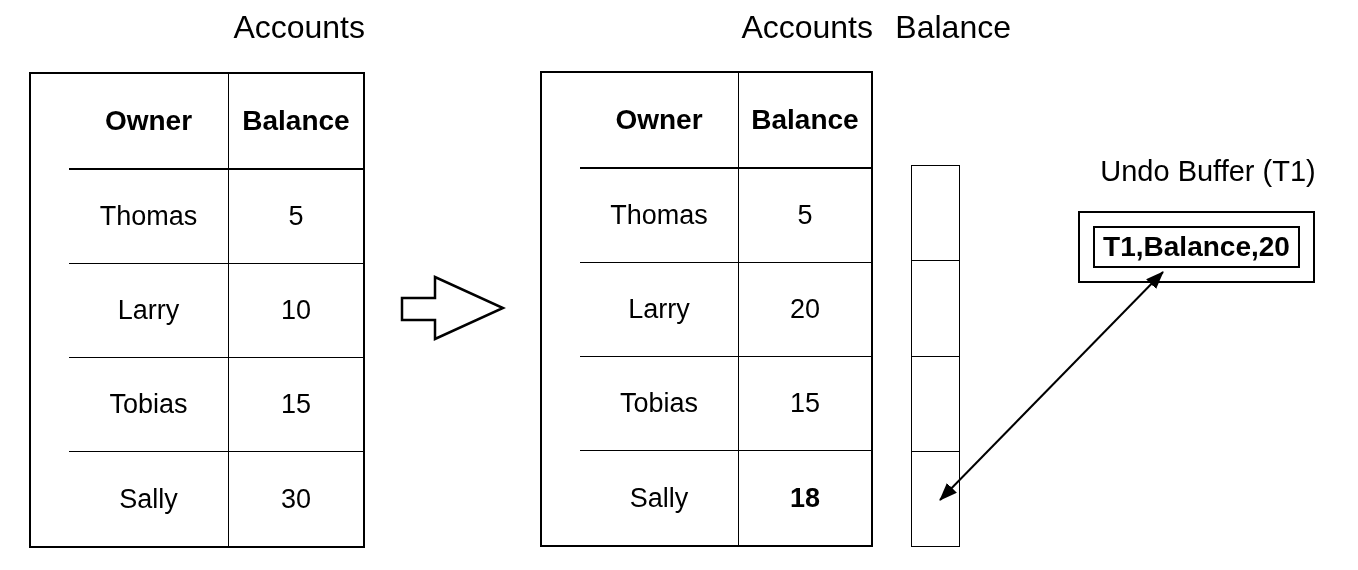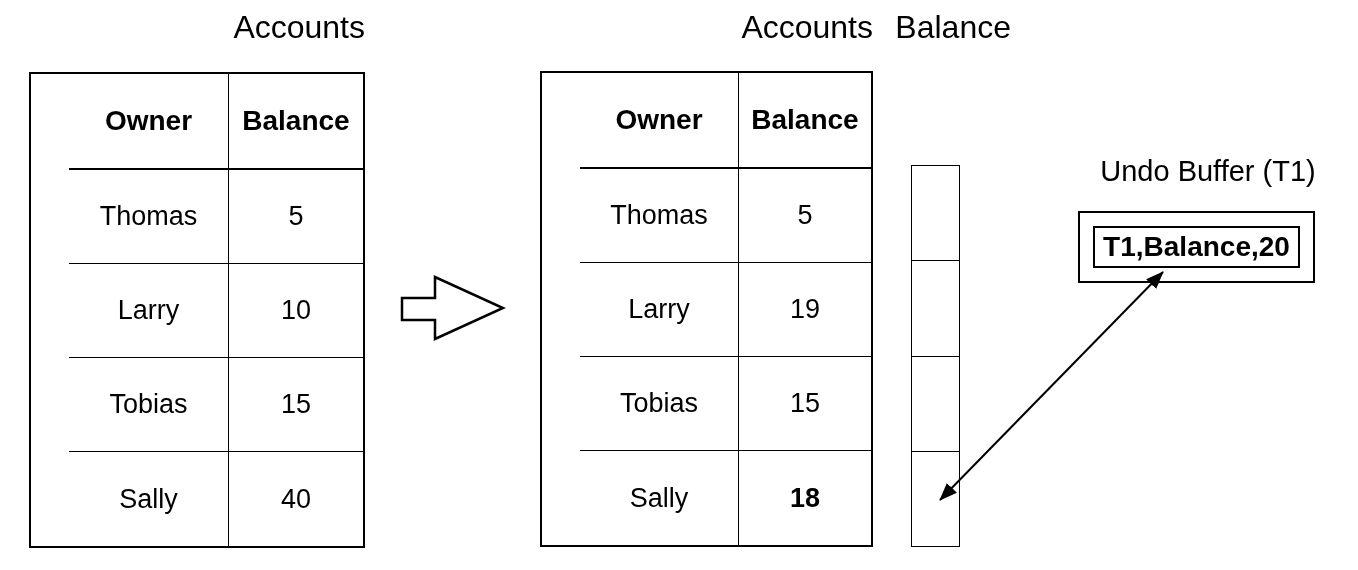--- a/index.html
+++ b/index.html
@@ -93,38 +93,38 @@
     <div class="cell c1">Thomas</div>
     <div class="cell">5</div>
 
     <div class="cell c1">Larry</div>
     <div class="cell">10</div>
 
     <div class="cell c1">Tobias</div>
     <div class="cell">15</div>
 
     <div class="cell c1 r-last">Sally</div>
-    <div class="cell r-last">40</div>
+    <div class="cell r-last">30</div>
   </div>
 
   <svg class="abs-svg" style="left:400px; top:275px;" width="106" height="66" viewBox="0 0 106 66">
     <polygon points="2,23 35,23 35,2 103,33 35,64 35,45 2,45" fill="#ffffff" stroke="#000000" stroke-width="2.5" stroke-linejoin="miter"></polygon>
   </svg>
 
   <div class="title" style="left:540px; top:9px; width:333px;">Accounts</div>
 
   <div class="acct-table" style="left:540px; top:71px; width:333px; height:476px; grid-template-columns:197px 1fr;">
     <div class="cell c1 th">Owner</div>
     <div class="cell th">Balance</div>
 
     <div class="cell c1">Thomas</div>
     <div class="cell">5</div>
 
     <div class="cell c1">Larry</div>
-    <div class="cell">19</div>
+    <div class="cell">20</div>
 
     <div class="cell c1">Tobias</div>
     <div class="cell">15</div>
 
     <div class="cell c1 r-last">Sally</div>
     <div class="cell r-last bold">18</div>
   </div>
 
   <div class="title" style="left:861px; top:9px; width:150px;">Balance</div>
 

